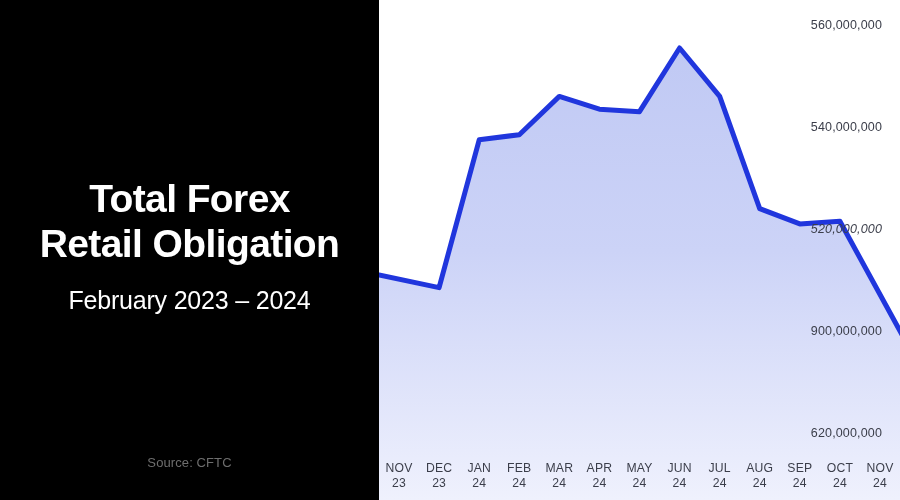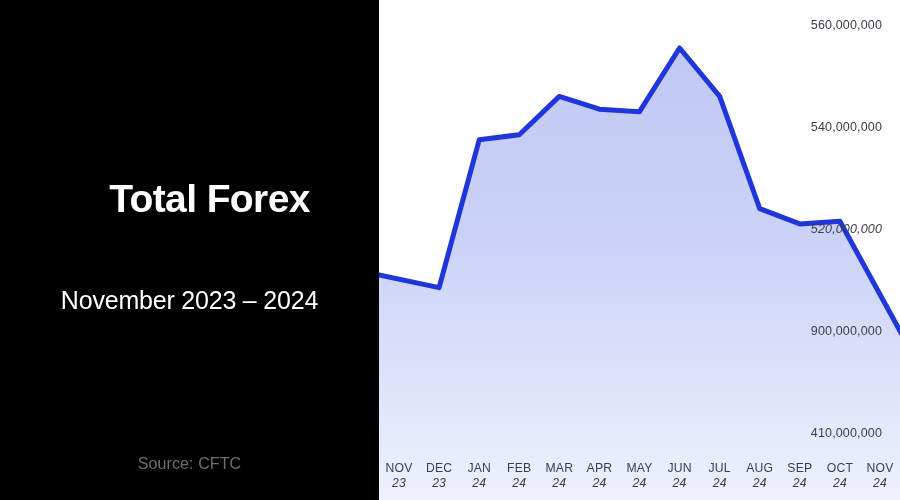--- a/index.html
+++ b/index.html
@@ -13,21 +13,20 @@
 
   
   .left-panel{
     position:absolute;left:0;top:0;width:379px;height:500px;
     background:#000000;
     z-index:3;
   }
   .title-wrap{
     position:absolute;left:0;top:176px;width:379px;
     text-align:center;
-    margin-left:20px;
   }
   .title-line{
     display:block;
     color:#ffffff;
     font-family:"Liberation Sans",sans-serif;
     font-size:39px;
     font-weight:700;
     line-height:45px;
     letter-spacing:-0.6px;
   }
@@ -37,21 +36,21 @@
     color:#ffffff;
     font-size:25px;
     font-weight:400;
     letter-spacing:-0.2px;
     line-height:34px;
   }
   .source{
     position:absolute;left:0;top:455px;width:379px;
     text-align:center;
     color:#6e6e6e;
-    font-size:16px;
+    font-size:13px;
     font-weight:400;
     letter-spacing:0.1px;
   }
 
   
   .chart-panel{
     position:absolute;left:379px;top:0;width:521px;height:500px;
     background:#ffffff;
     overflow:hidden;
   }
@@ -80,32 +79,33 @@
   .x-label{
     flex:1 1 0;
     text-align:center;
     color:#3b3e4a;
     font-size:12.2px;
     font-weight:400;
     line-height:15px;
     letter-spacing:0.2px;
   }
   .x-label .m{display:block;}
-  .x-label .y{display:block;font-style:italic;}
+  .x-label .y{display:block;}
 </style>
 </head>
 <body>
 
 <div class="stage">
 
   <div class="left-panel">
     <div class="title-wrap">
       <span class="title-line">Total Forex</span>
+      <span class="title-line">Retail Obligation</span>
     </div>
-    <div class="subtitle">November 2023 – 2024</div>
+    <div class="subtitle">February 2023 – 2024</div>
     <div class="source">Source: CFTC</div>
   </div>
 
   <div class="chart-panel">
 
     <svg class="chart-svg" viewBox="0 0 521 500" preserveAspectRatio="none">
       <defs>
         <linearGradient id="areaFill" x1="0" y1="0" x2="0" y2="1">
           <stop offset="0%" stop-color="#c0c9f4"></stop>
           <stop offset="45%" stop-color="#ccd3f7"></stop>
@@ -115,21 +115,21 @@
       <rect x="0" y="0" width="521" height="500" fill="#ffffff"></rect>
       <path id="area-path" fill="url(#areaFill)" stroke="none" d="M0.0 274.9 L60.1 287.6 L100.2 139.8 L140.3 134.7 L180.3 96.4 L220.4 109.2 L260.5 111.7 L300.6 48.0 L340.7 96.4 L380.7 208.6 L420.8 223.9 L460.9 221.3 L535.0 356.5 L 535 500 L 0 500 Z"></path>
       <path id="line-path" fill="none" stroke="#2036dd" stroke-width="5" stroke-linejoin="round" stroke-linecap="round" d="M0.0 274.9 L60.1 287.6 L100.2 139.8 L140.3 134.7 L180.3 96.4 L220.4 109.2 L260.5 111.7 L300.6 48.0 L340.7 96.4 L380.7 208.6 L420.8 223.9 L460.9 221.3 L535.0 356.5"></path>
     </svg>
 
     <div class="y-labels" id="y-labels">
         <div class="y-label" style="top: 25px;">560,000,000</div>
         <div class="y-label" style="top: 127px; text-align: right;">540,000,000</div>
         <div class="y-label" style="top: 229px; font-style: italic;">520,000,000</div>
         <div class="y-label" style="top: 331px;">900,000,000</div>
-        <div class="y-label" style="top: 433px;">410,000,000</div>
+        <div class="y-label" style="top: 433px;">620,000,000</div>
       </div>
     <div class="x-labels" id="x-labels">
         <div class="x-label">
           <span class="m">NOV</span>
           <span class="y">23</span>
         </div>
         <div class="x-label">
           <span class="m">DEC</span>
           <span class="y">23</span>
         </div>

